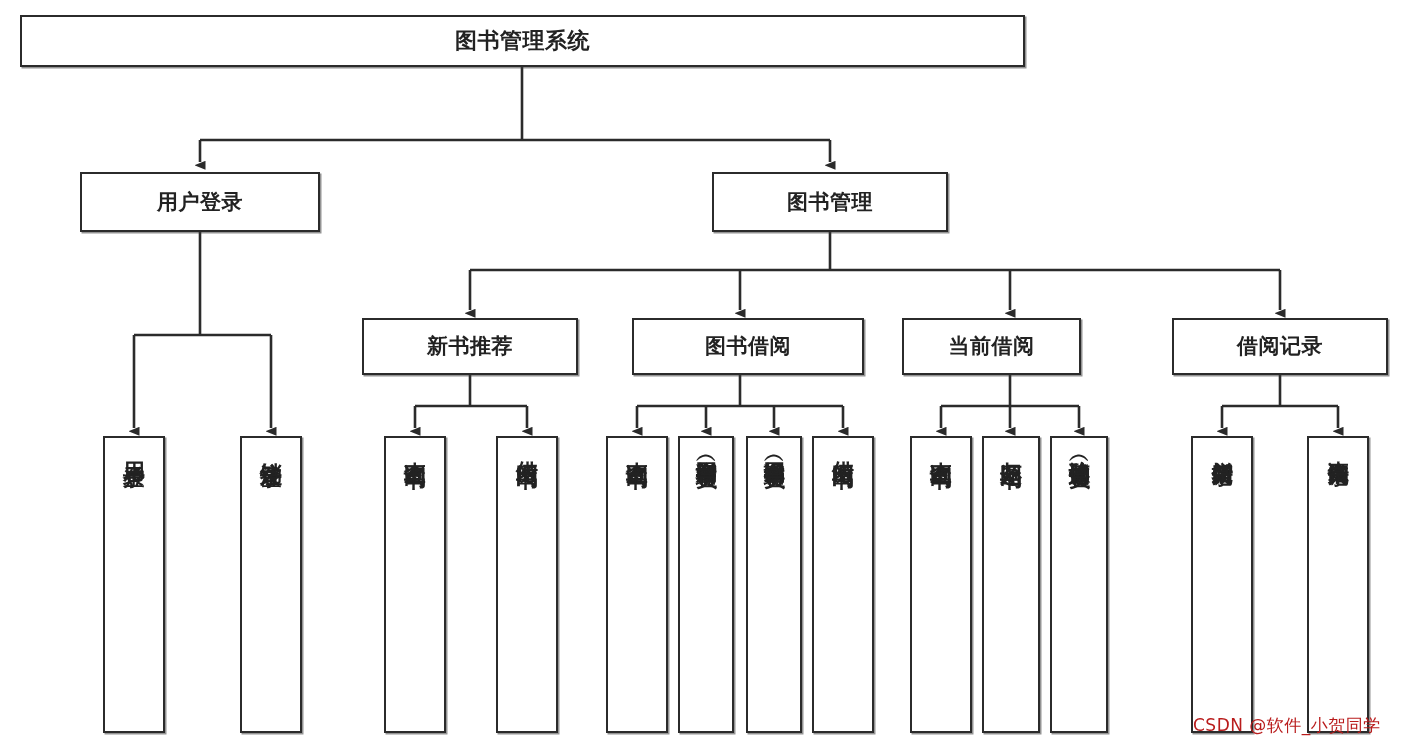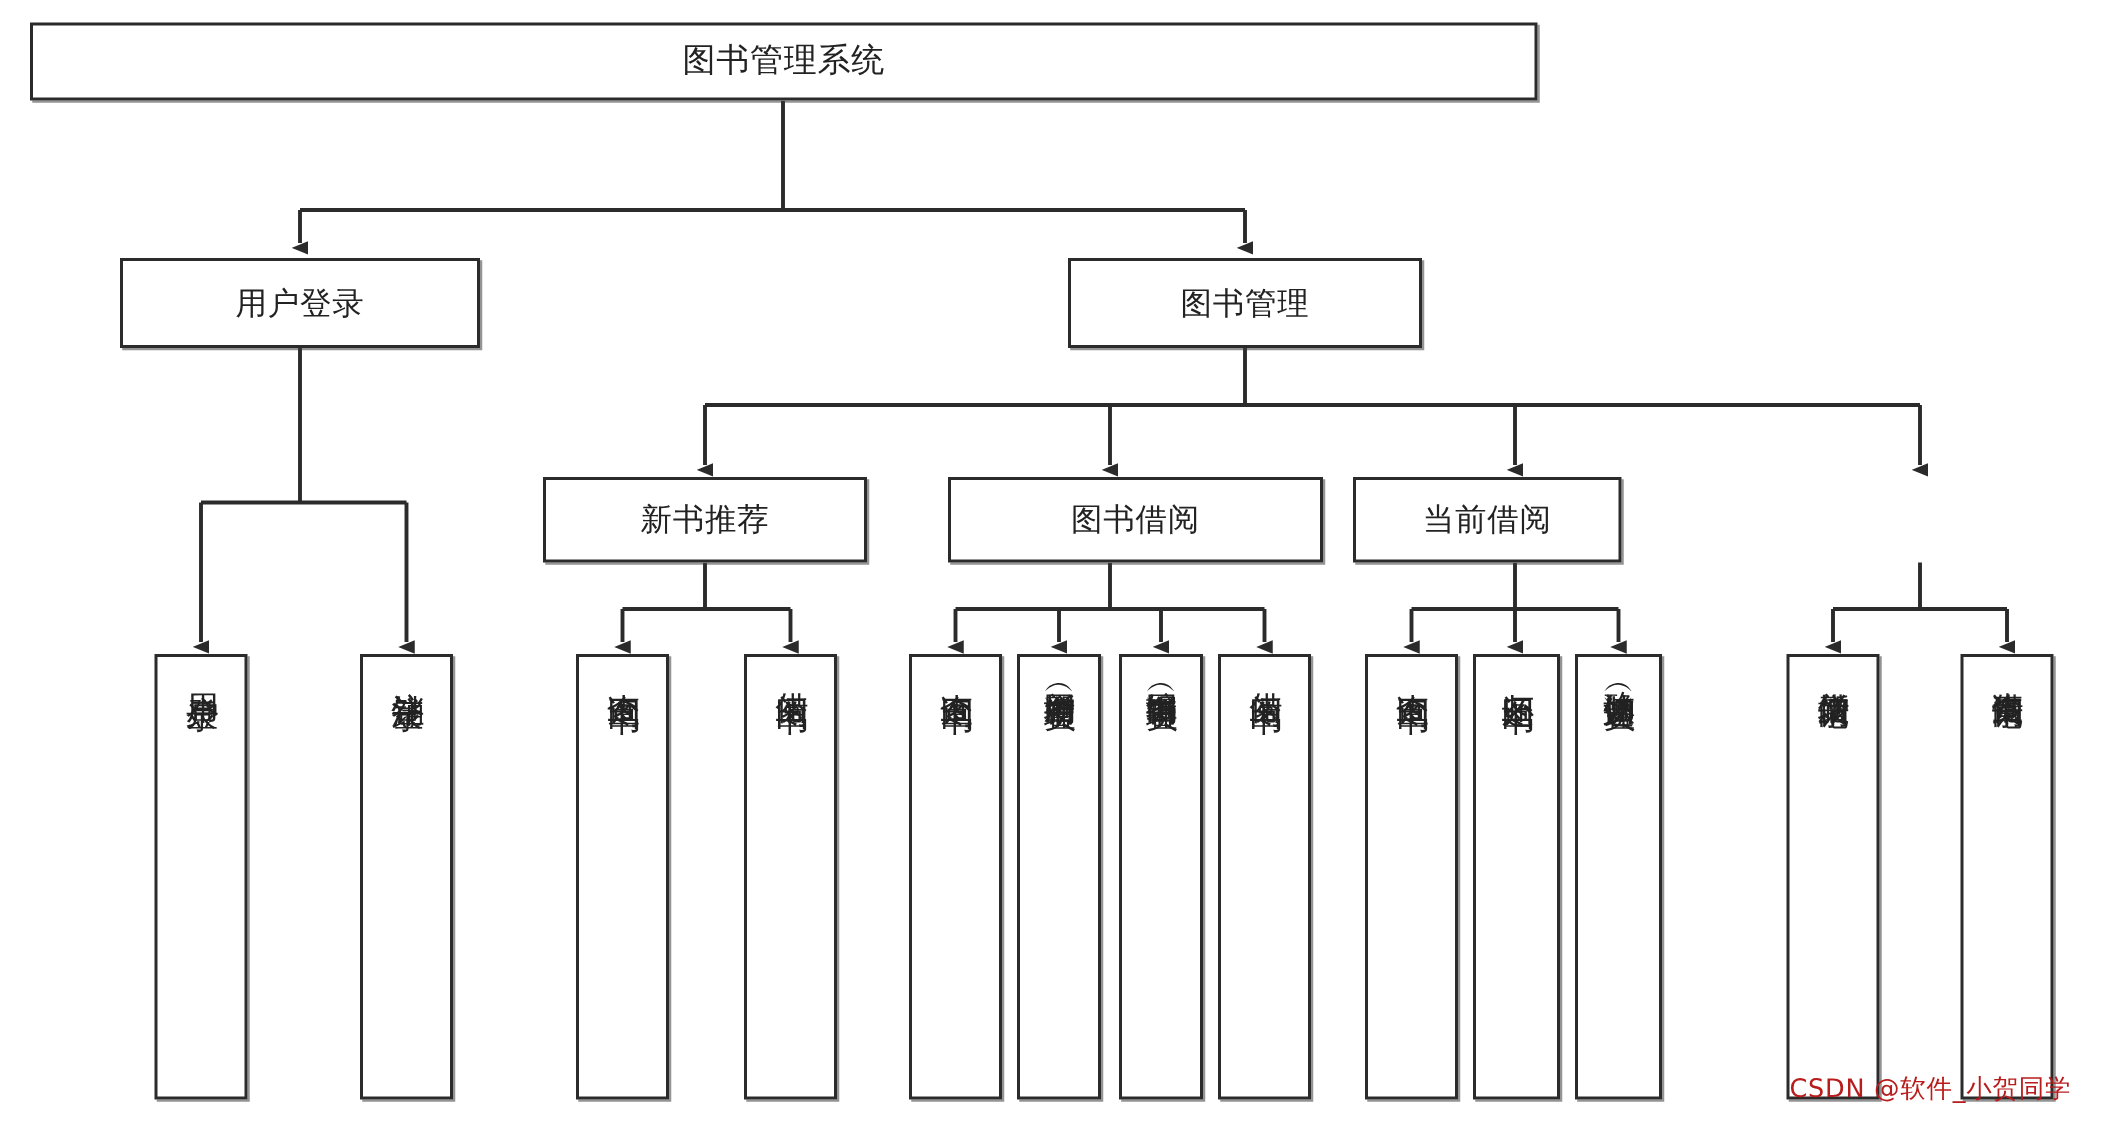--- a/index.html
+++ b/index.html
@@ -24,20 +24,21 @@
     align-items:center;
     justify-content:center;
     color:#222222;
     z-index:2;
   }
   .node .label{
     display:block;
     text-align:left;
     line-height:1.18;
     white-space:pre;
+    font-weight:bold;
   }
 
   
   .node.h .label{font-size:21px;letter-spacing:.5px;}
   .node.root .label{font-size:22px;}
 
   
   .node.v{
     align-items:flex-start;
     justify-content:center;
@@ -126,25 +127,28 @@
   <div class="node h" style="left:80px;top:172px;width:240px;height:60px;">
     <span class="label">用户登录</span>
   </div>
   <div class="node h" style="left:712px;top:172px;width:236px;height:60px;">
     <span class="label">图书管理</span>
   </div>
 
   <div class="node h" style="left:362px;top:318px;width:216px;height:57px;">
     <span class="label">新书推荐</span>
   </div>
-  <div class="node h" style="left:632px;top:318px;width:250px;height:57px;">
+  <div class="node h" style="left:632px;top:318px;width:232px;height:57px;">
     <span class="label">图书借阅</span>
   </div>
   <div class="node h" style="left:902px;top:318px;width:179px;height:57px;">
     <span class="label">当前借阅</span>
+  </div>
+  <div class="node h" style="left:1172px;top:318px;width:216px;height:57px;">
+    <span class="label">借阅记录</span>
   </div>
 
   <div class="node v" style="left:103px;top:436px;width:62px;height:297px;">
     <span class="label">用户登录</span>
   </div>
   <div class="node v" style="left:240px;top:436px;width:62px;height:297px;">
     <span class="label">注销登录</span>
   </div>
 
   <div class="node v" style="left:384px;top:436px;width:62px;height:297px;">

